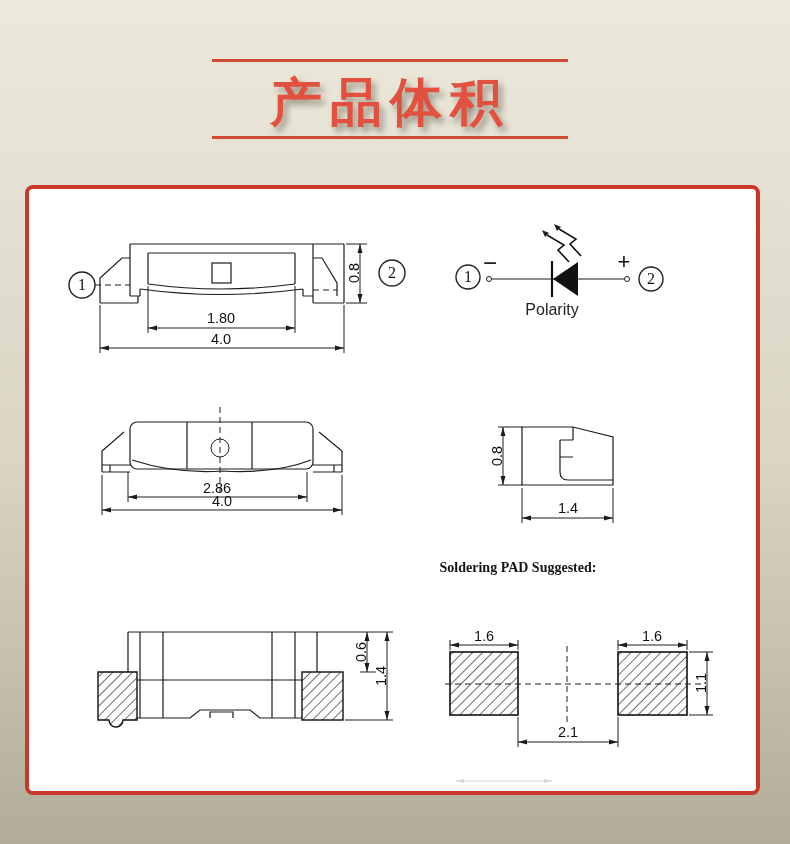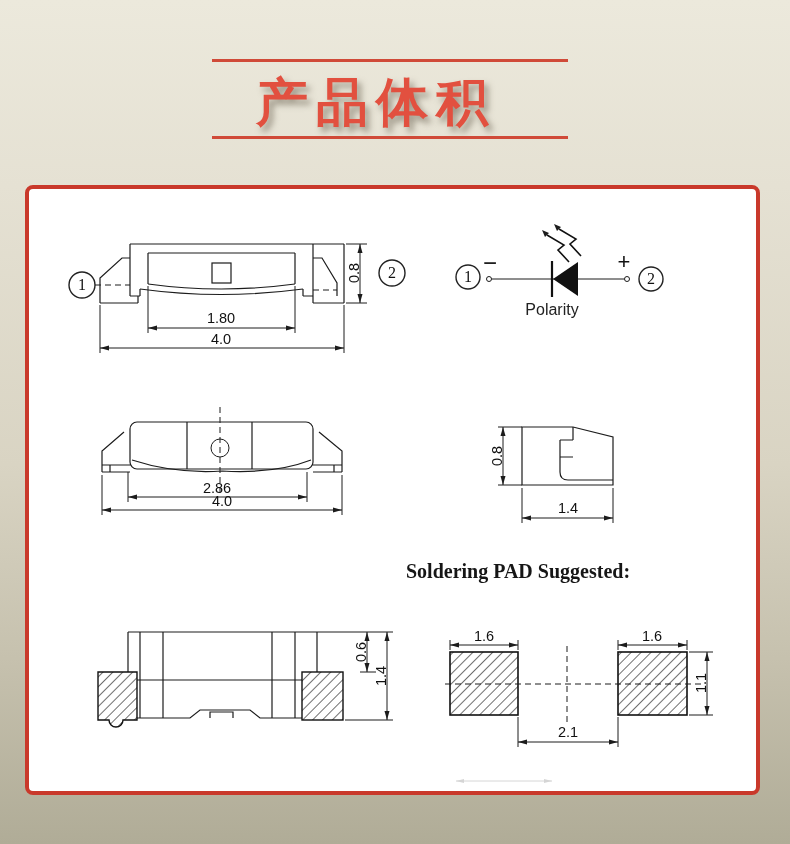--- a/index.html
+++ b/index.html
@@ -3,42 +3,42 @@
 <meta charset="utf-8">
 <style>
   html,body{margin:0;padding:0;}
   body{
     width:790px;height:844px;position:relative;overflow:hidden;
     background:linear-gradient(180deg,#ece9dc 0%,#e5e1d3 22%,#d9d4c3 55%,#c6c1ae 78%,#b0ac97 100%);
     font-family:"Liberation Sans",sans-serif;
   }
   .titleline{position:absolute;left:212px;width:356px;height:3px;background:#d04a38;}
   .pagetitle{
-    position:absolute;left:198px;top:68px;width:356px;text-align:center;
+    position:absolute;left:212px;top:68px;width:356px;text-align:center;
     font-size:52px;font-weight:bold;color:#e2503f;letter-spacing:8px;
     text-shadow:4px 5px 6px rgba(95,85,70,0.55);
     font-family:"Liberation Sans",sans-serif;white-space:nowrap;
   }
   .panel{
     position:absolute;left:25px;top:185px;width:727px;height:602px;
     background:#ffffff;border:4px solid #c9392b;border-radius:8px;
   }
   .panel .abs{position:absolute;}
   svg{display:block;}
   .ln path,.ln line,.ln rect,.ln polyline{fill:none;stroke:#1c1c1c;stroke-width:1.2;}
   .dln line,.dln path{fill:none;stroke:#1c1c1c;stroke-width:1;}
   .dash{stroke-dasharray:6 4;}
   .dimt{font-family:"Liberation Sans",sans-serif;font-size:14.5px;fill:#111;text-anchor:middle;}
   .pinc circle{fill:#fff;stroke:#222;stroke-width:1.4;}
   .pinc text{font-family:"Liberation Serif",serif;font-size:16px;fill:#111;text-anchor:middle;}
   .ah{fill:#1c1c1c;stroke:none;}
   .caption{font-family:"Liberation Sans",sans-serif;font-size:16px;fill:#222;text-anchor:middle;}
   .heading{
     position:absolute;left:339px;top:371px;width:300px;text-align:center;
-    font-family:"Liberation Serif",serif;font-weight:bold;font-size:20px;color:#161616;
+    font-family:"Liberation Serif",serif;font-weight:bold;font-size:14px;color:#161616;
   }
 </style>
 </head>
 <body>
 
 <div class="titleline" style="top:59px"></div>
 <div class="pagetitle">产品体积</div>
 <div class="titleline" style="top:136px"></div>
 
 <div class="panel">

